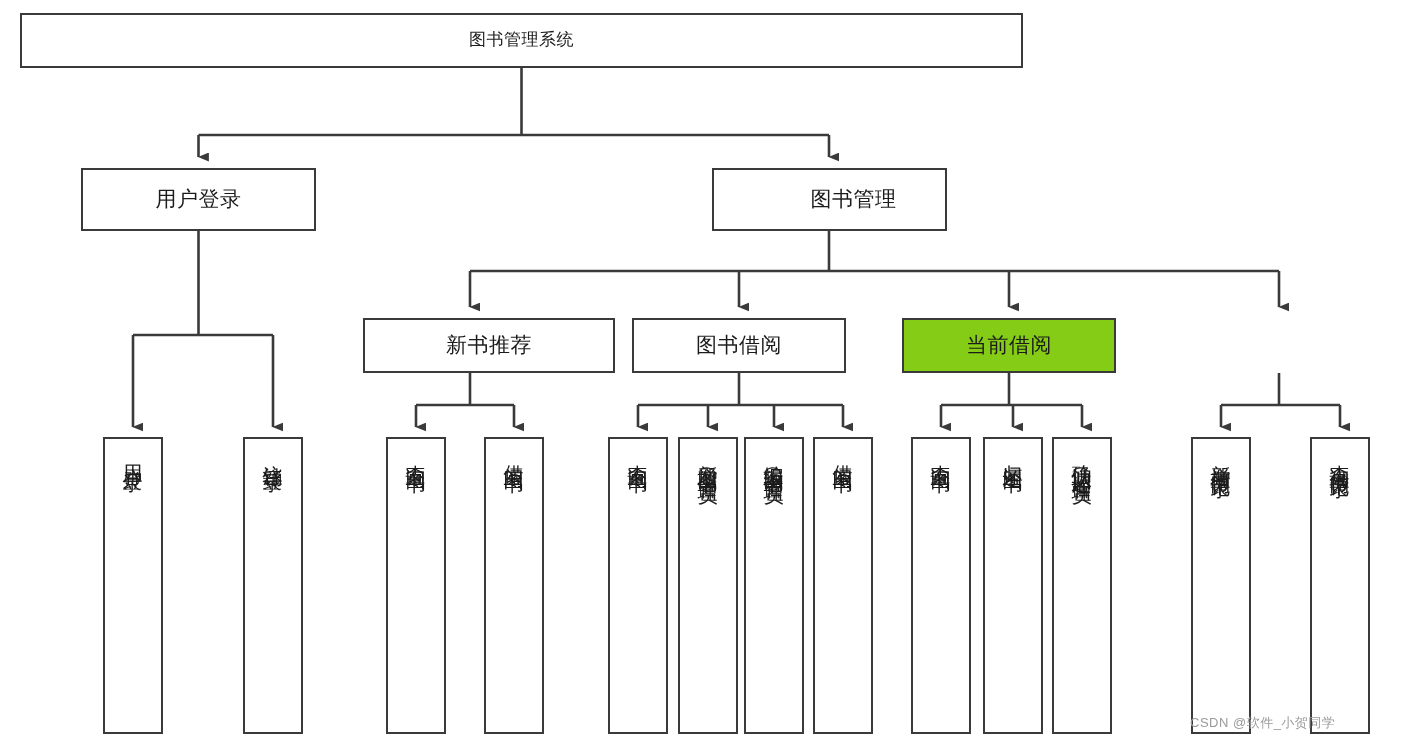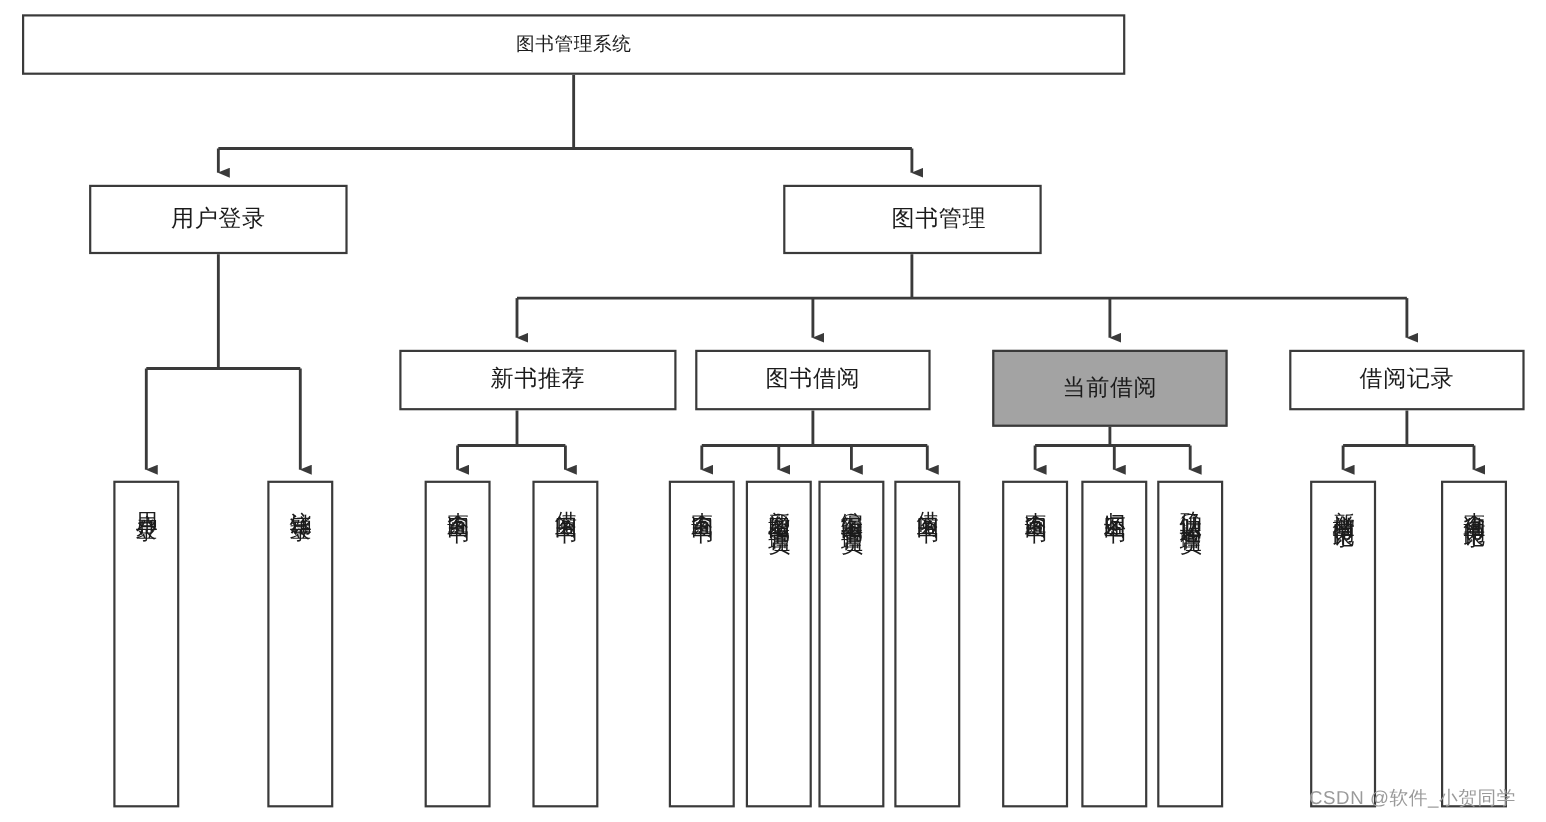--- a/index.html
+++ b/index.html
@@ -54,21 +54,21 @@
     font-size: 20px;
     letter-spacing: 3px;
     line-height: 1;
     white-space: nowrap;
   }
   .node-box.root .node-label { font-size: 17px; }
   .watermark {
     position: absolute;
     left: 1190px;
     top: 714px;
-    font-size: 17px;
+    font-size: 13px;
     color: #9a9a9a;
     white-space: nowrap;
     letter-spacing: 0.5px;
     pointer-events: none;
   }
 </style>
 </head>
 <body>
 
 <div id="diagram-root" style="background: rgb(255, 255, 255);">
@@ -133,25 +133,22 @@
   <div class="node-box" style="left: 712px; top: 168px; width: 235px; height: 63px; border-color: rgb(58, 58, 58); background: rgb(255, 255, 255);">
     <span class="node-label" style="color: rgb(27, 27, 27); margin-left: 48px;">图书管理</span>
   </div>
 
   <div class="node-box" style="left: 363px; top: 318px; width: 252px; height: 55px; border-color: rgb(58, 58, 58); background: rgb(255, 255, 255);">
     <span class="node-label" style="color: rgb(27, 27, 27);">新书推荐</span>
   </div>
   <div class="node-box" style="left: 632px; top: 318px; width: 214px; height: 55px; border-color: rgb(58, 58, 58); background: rgb(255, 255, 255);">
     <span class="node-label" style="color: rgb(27, 27, 27);">图书借阅</span>
   </div>
-  <div class="node-box" style="left: 902px; top: 318px; width: 214px; height: 70px; border-color: rgb(58, 58, 58); background: #a3a3a3;">
+  <div class="node-box" style="left: 902px; top: 318px; width: 214px; height: 55px; border-color: rgb(58, 58, 58); background: #84cc16;">
     <span class="node-label" style="color: rgb(27, 27, 27);">当前借阅</span>
-  </div>
-  <div class="node-box" style="left: 1172px; top: 318px; width: 214px; height: 55px; border-color: rgb(58, 58, 58); background: rgb(255, 255, 255);">
-    <span class="node-label" style="color: rgb(27, 27, 27);">借阅记录</span>
   </div>
 
   <div class="node-box vertical" style="left: 103px; top: 437px; width: 60px; height: 297px; border-color: rgb(58, 58, 58); background: rgb(255, 255, 255);">
     <span class="node-label" style="color: rgb(27, 27, 27);">用户登录</span>
   </div>
   <div class="node-box vertical" style="left: 243px; top: 437px; width: 60px; height: 297px; border-color: rgb(58, 58, 58); background: rgb(255, 255, 255);">
     <span class="node-label" style="color: rgb(27, 27, 27);">注销登录</span>
   </div>
   <div class="node-box vertical" style="left: 386px; top: 437px; width: 60px; height: 297px; border-color: rgb(58, 58, 58); background: rgb(255, 255, 255);">
     <span class="node-label" style="color: rgb(27, 27, 27);">查询图书</span>

